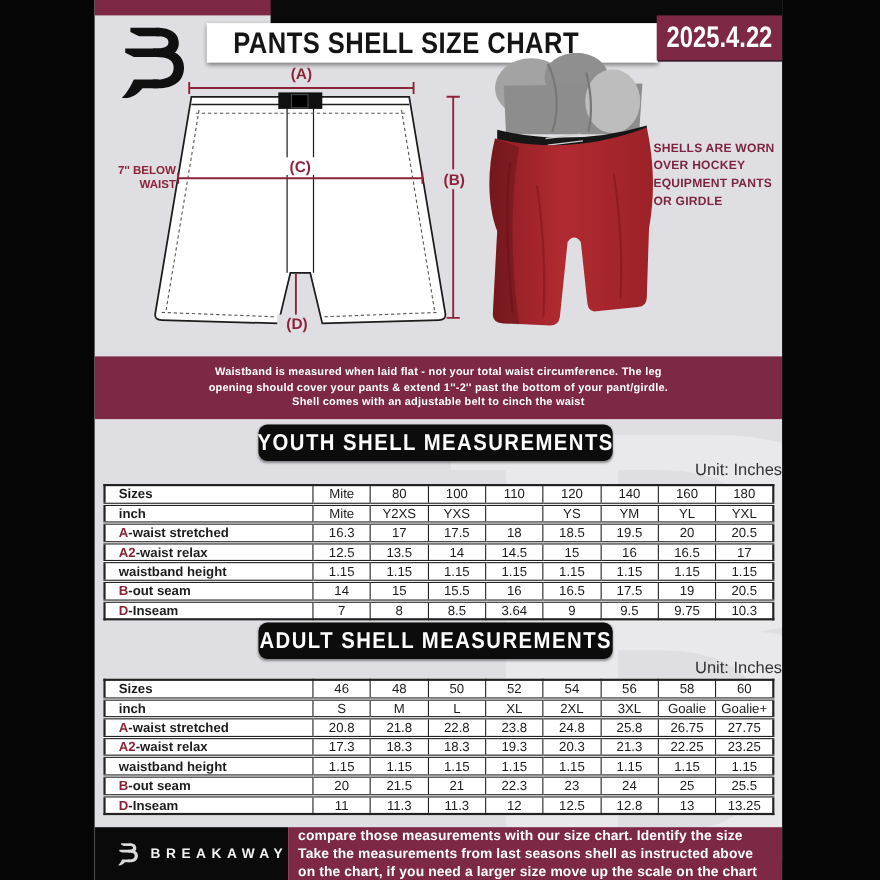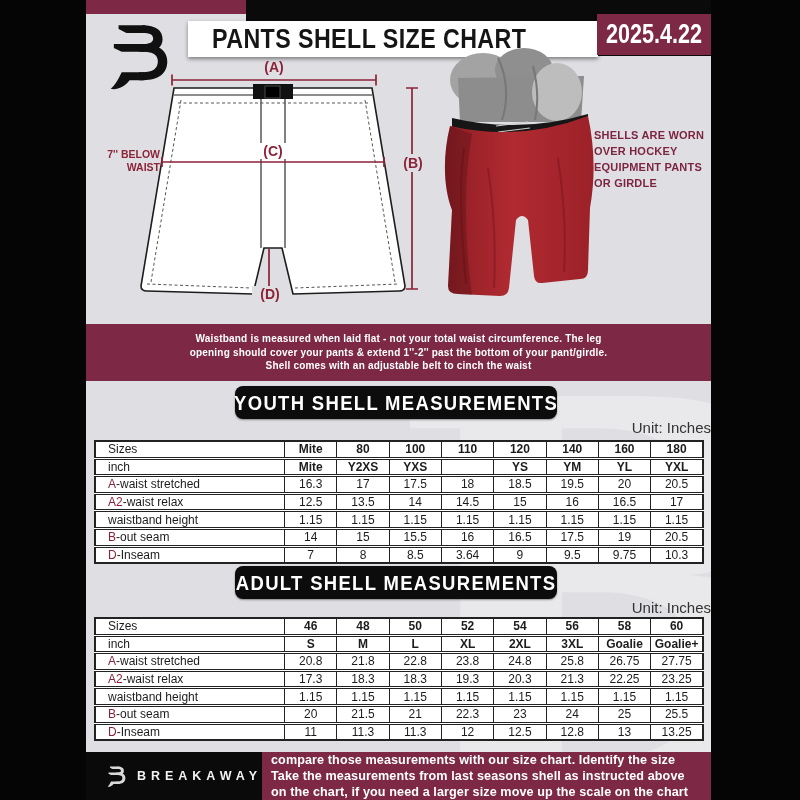--- a/index.html
+++ b/index.html
@@ -38,22 +38,22 @@
               display:flex;align-items:center;justify-content:center;box-shadow:0 1px 2px rgba(0,0,0,.4);}
   .sec-banner span{display:inline-block;transform:scaleX(.88);font-size:21px;font-weight:bold;color:#fff;
               letter-spacing:1.5px;white-space:nowrap;}
   .unit{left:0;width:625px;text-align:right;font-size:15px;color:#333;}
 
   
   .size-table{border-collapse:collapse;table-layout:fixed;width:610px;background:#fff;border:2px solid #222;}
   .size-table td{border-left:1.4px solid #222;border-bottom:3px double #222;height:14.6px;
                  font-size:12px;text-align:center;padding:0;line-height:1;color:#1c1c1c;vertical-align:middle;}
   .size-table tr:last-child td{border-bottom:none;}
-  .size-table td.lbl{text-align:left;padding-left:12px;font-weight:normal;border-left:none;width:176px;}
-  .size-table td.hdr{font-weight:bold;}
+  .size-table td.lbl{text-align:left;padding-left:12px;font-weight:bold;border-left:none;width:176px;}
+  .size-table td.hdr{font-weight:normal;}
   .accent{color:#8a2235;}
 
   
   .foot-black{left:0;top:752px;width:176px;height:48px;background:#0a0a0a;display:flex;align-items:center;color:#d9d9d9;}
   .foot-black svg{width:25px;height:30px;margin-left:20px;}
   .brand{color:#f2f2f2;font-size:12.5px;font-weight:bold;letter-spacing:5px;margin-left:10px;white-space:nowrap;}
   .foot-maroon{left:176px;top:752px;width:449px;height:48px;background:#7d2845;color:#fff;
                display:flex;flex-direction:column;justify-content:center;padding-left:9px;box-sizing:border-box;
                font-size:12.6px;font-weight:bold;line-height:1.28;letter-spacing:.1px;}
   .foot-maroon div{white-space:nowrap;}

